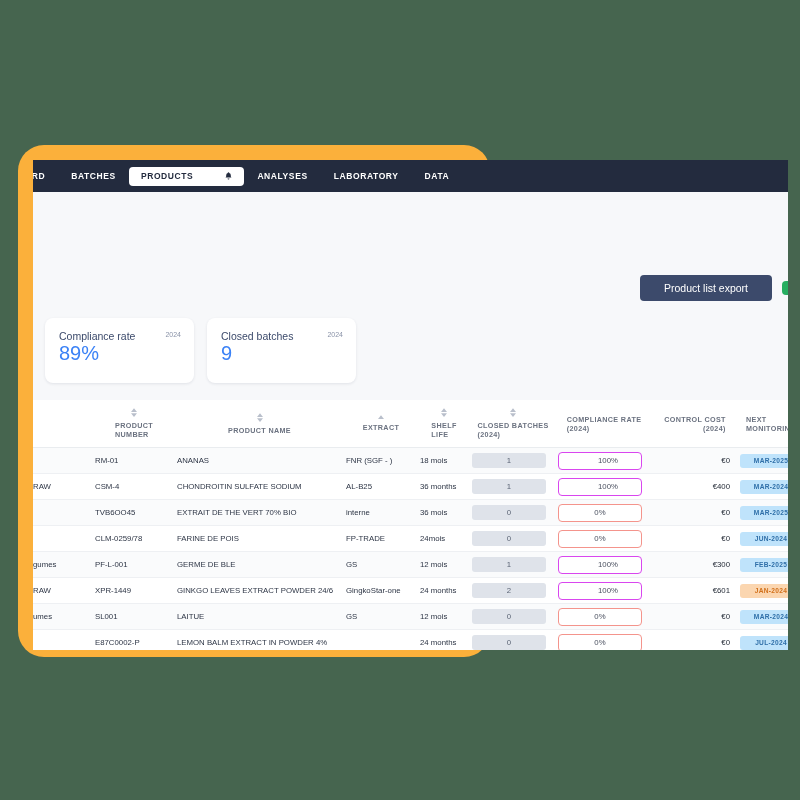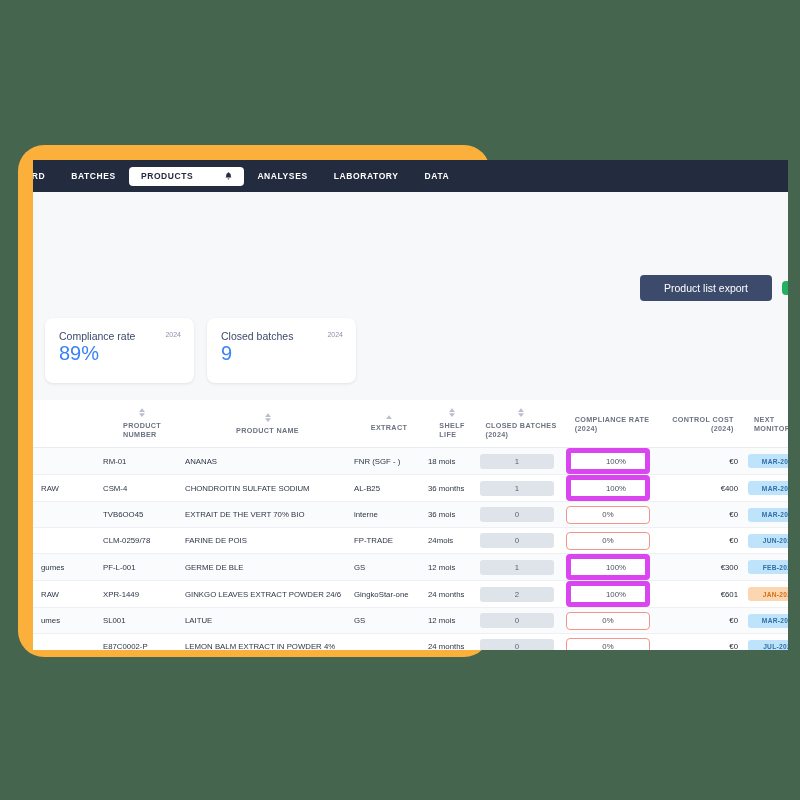--- a/index.html
+++ b/index.html
@@ -143,41 +143,41 @@
     padding:0 4px 0 0;
     height:25px;
     vertical-align:middle;
     border-bottom:1px solid #eef0f3;
     white-space:nowrap;
     overflow:hidden;
   }
   tbody tr:nth-child(odd){background:#fafbfc;}
   tbody tr:nth-child(even){background:#ffffff;}
 
-  .c-cat{width:58px;color:#2d3545;padding-left:8px;}
+  .c-cat{width:58px;color:#2d3545;padding-left:0;}
   .c-num{width:78px;}
   .c-name{width:165px;}
   .c-sup{width:70px;}
   .c-shelf{width:48px;}
   .c-batches{width:82px;}
   .c-comp{width:92px;}
   .c-cost{width:82px;text-align:right;}
   .c-next{width:62px;}
 
   .pill-grey{
     display:block;background:#dfe3ea;color:#5b6475;
     border-radius:3px;text-align:center;
     font-size:7.8px;padding:3px 0;margin-right:8px;
   }
   .pill-out{
     display:block;border-radius:4px;text-align:center;
     font-size:7.8px;padding:3.5px 0;margin-right:8px;
     background:#ffffff;color:#4b5160;
   }
-  .pill-out.ok{border:5px solid #d946ef;padding-left:16px;}
+  .pill-out.ok{border:1px solid #d946ef;padding-left:16px;}
   .pill-out.bad{border:1px solid #f4948c;}
   .chip{
     display:block;border-radius:3px;text-align:center;
     font-size:6.6px;font-weight:bold;letter-spacing:.3px;
     padding:3.5px 0;
   }
   .chip.blue{background:#bfe3fb;color:#2f6fa8;}
   .chip.orange{background:#fbd6b0;color:#d2711b;}
 
   .cost{font-size:7.8px;color:#1f2632;padding-right:10px;}

